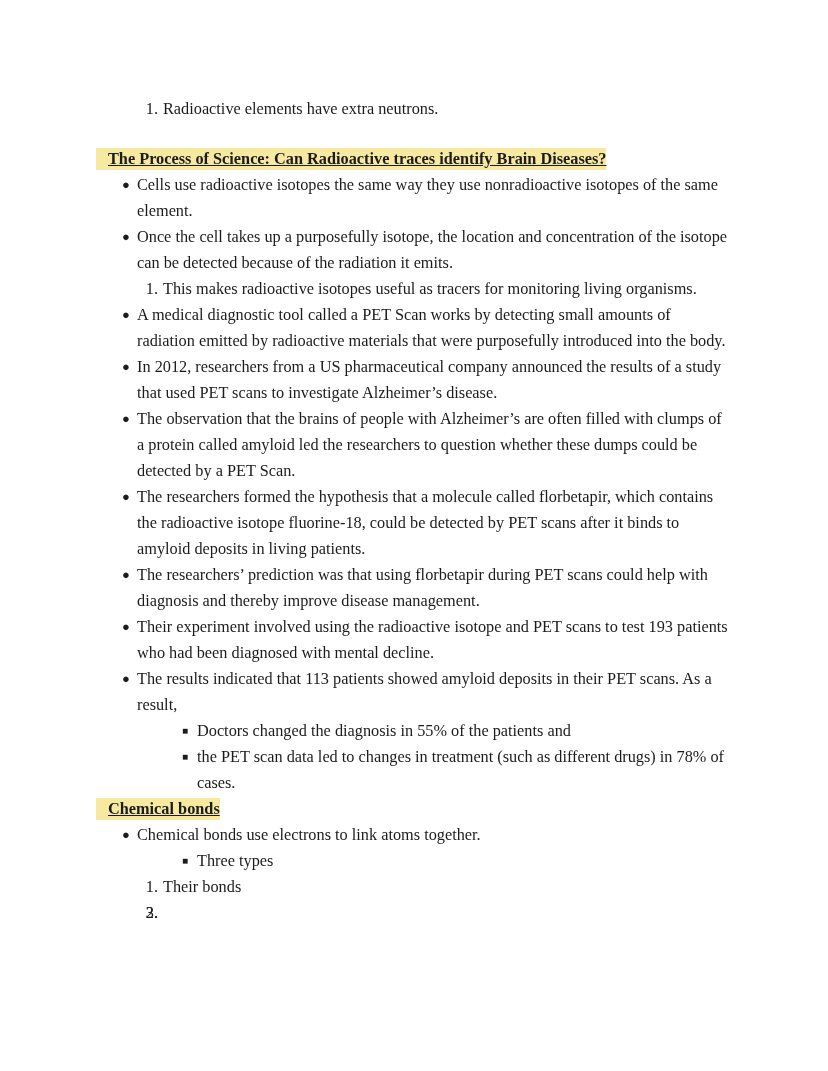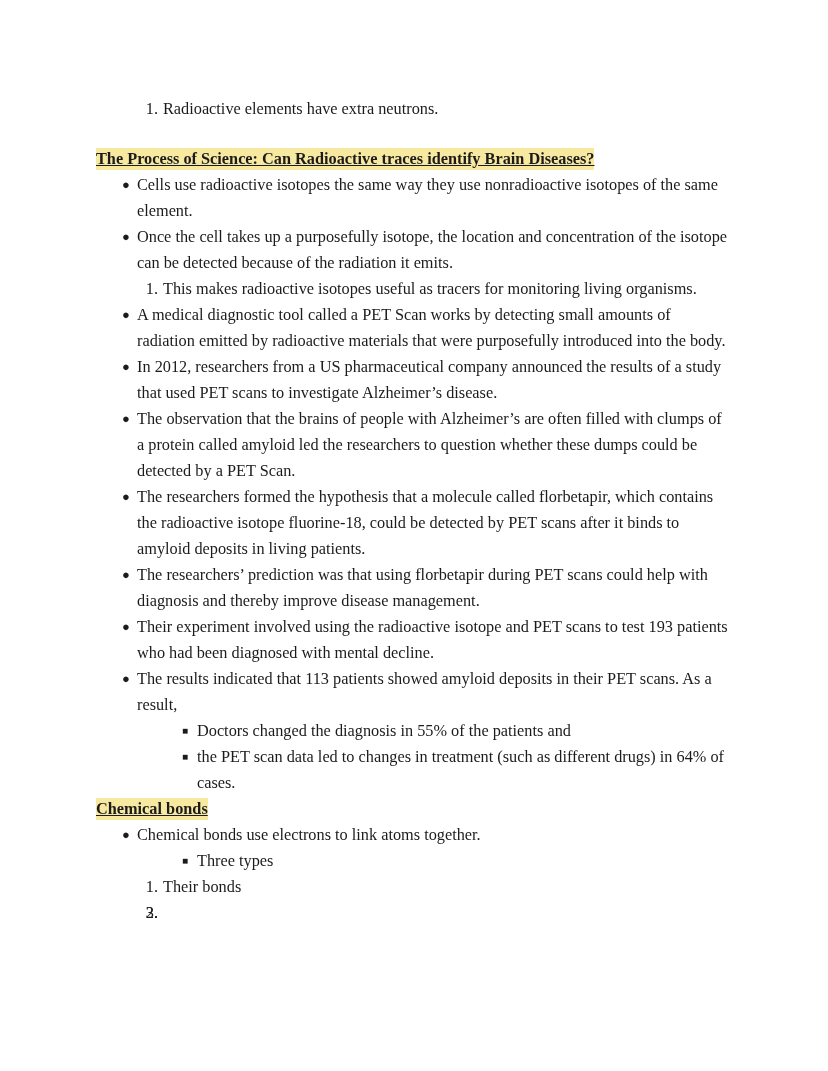--- a/index.html
+++ b/index.html
@@ -106,21 +106,21 @@
     line-height: 26px;
   }
   .heading {
     display: inline;
     font-weight: bold;
     font-size: 16.3px;
     text-decoration: underline;
     background-color: #f7e9a0;
     box-decoration-break: clone;
     -webkit-box-decoration-break: clone;
-    padding: 1px 0 2px 0;
+    padding: 1px 0 2px 12px;
   }
 
   .spacer-24 { height: 24px; }
 </style>
 </head>
 <body>
 
 <div class="page">
   <div class="content" id="body-root">
       <div class="block lvl-num">
@@ -168,21 +168,21 @@
       <div class="block lvl-disc">
         <span class="marker">●</span>
         <span class="txt">The results indicated that 113 patients showed amyloid deposits in their PET scans. As a result,</span>
       </div>
       <div class="block lvl-square">
         <span class="marker">■</span>
         <span class="txt">Doctors changed the diagnosis in 55% of the patients and</span>
       </div>
       <div class="block lvl-square">
         <span class="marker">■</span>
-        <span class="txt">the PET scan data led to changes in treatment (such as different drugs) in 64% of cases.</span>
+        <span class="txt">the PET scan data led to changes in treatment (such as different drugs) in 78% of cases.</span>
       </div>
       <div class="heading-row"><span class="heading">Chemical bonds</span></div>
       <div class="block lvl-disc">
         <span class="marker">●</span>
         <span class="txt">Chemical bonds use electrons to link atoms together.</span>
       </div>
       <div class="block lvl-square">
         <span class="marker">■</span>
         <span class="txt">Three types</span>
       </div>

